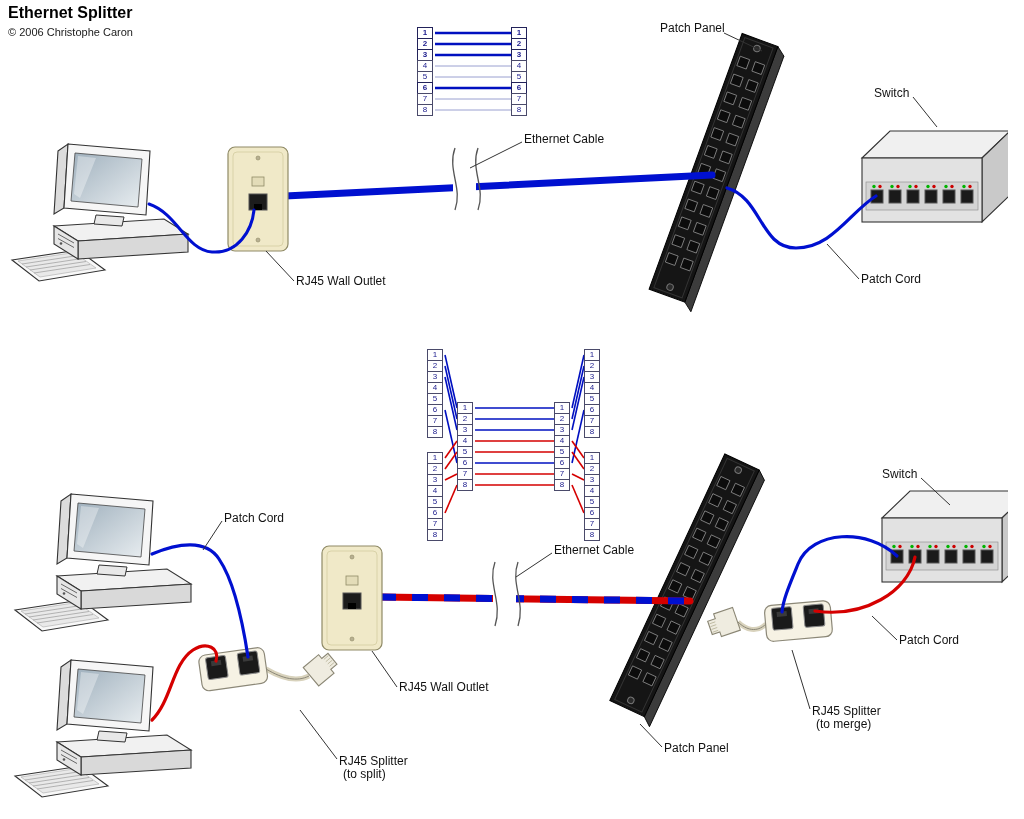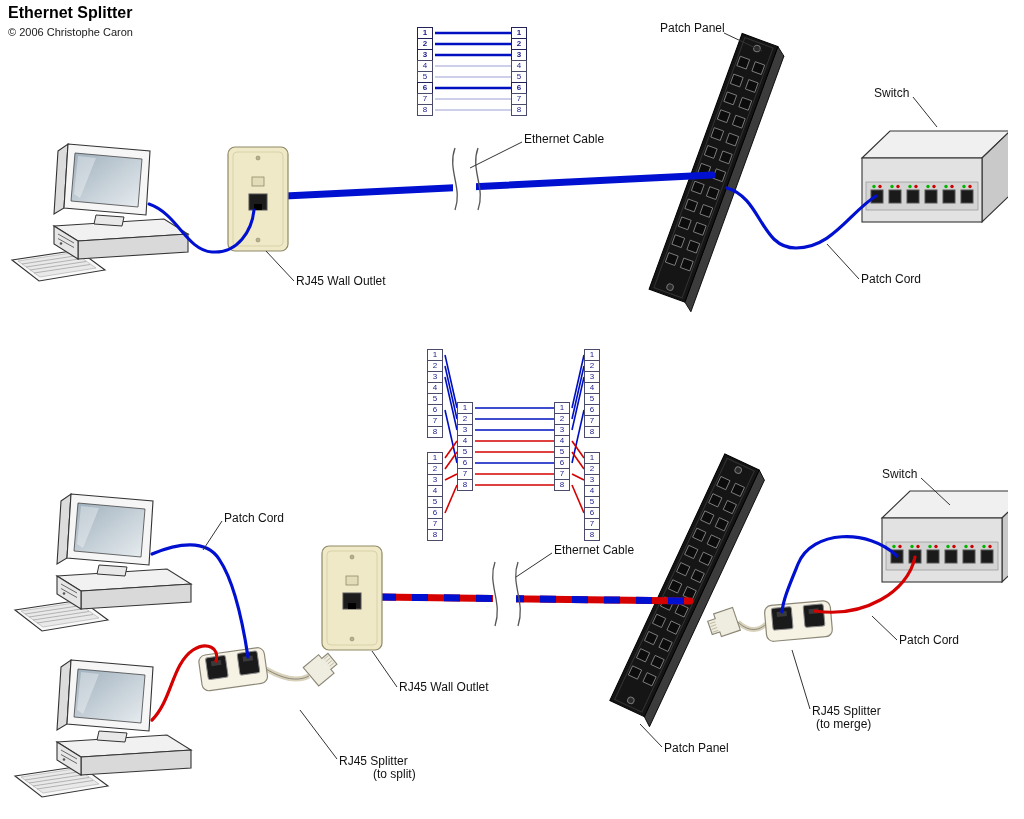--- a/index.html
+++ b/index.html
@@ -265,21 +265,21 @@
   <div class="lbl" style="left:874px; top:87px;">Switch</div>
   <div class="lbl" style="left:524px; top:133px;">Ethernet Cable</div>
   <div class="lbl" style="left:296px; top:275px;">RJ45 Wall Outlet</div>
   <div class="lbl" style="left:861px; top:273px;">Patch Cord</div>
 
   <div class="lbl" style="left:224px; top:512px;">Patch Cord</div>
   <div class="lbl" style="left:554px; top:544px;">Ethernet Cable</div>
   <div class="lbl" style="left:882px; top:468px;">Switch</div>
   <div class="lbl" style="left:399px; top:681px;">RJ45 Wall Outlet</div>
   <div class="lbl" style="left:339px; top:755px;">RJ45 Splitter</div>
-  <div class="lbl" style="left:343px; top:768px;margin-left:30px;">(to split)</div>
+  <div class="lbl" style="left:343px; top:768px;">(to split)</div>
   <div class="lbl" style="left:812px; top:705px;">RJ45 Splitter</div>
   <div class="lbl" style="left:816px; top:718px;">(to merge)</div>
   <div class="lbl" style="left:899px; top:634px;">Patch Cord</div>
   <div class="lbl" style="left:664px; top:742px;">Patch Panel</div>
 
   <div class="pin-col bold1236" style="left:417px; top:27px;">
       <div class="pin-cell">1</div>
       <div class="pin-cell">2</div>
       <div class="pin-cell">3</div>
       <div class="pin-cell">4</div>

